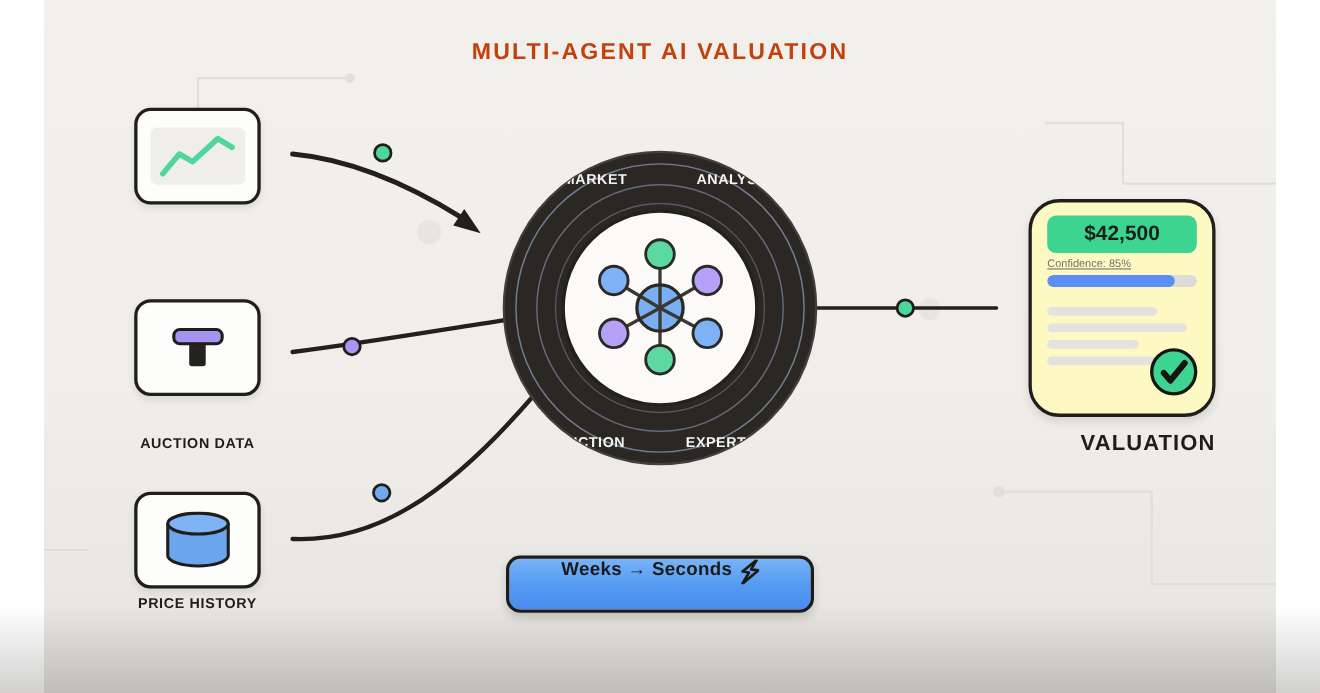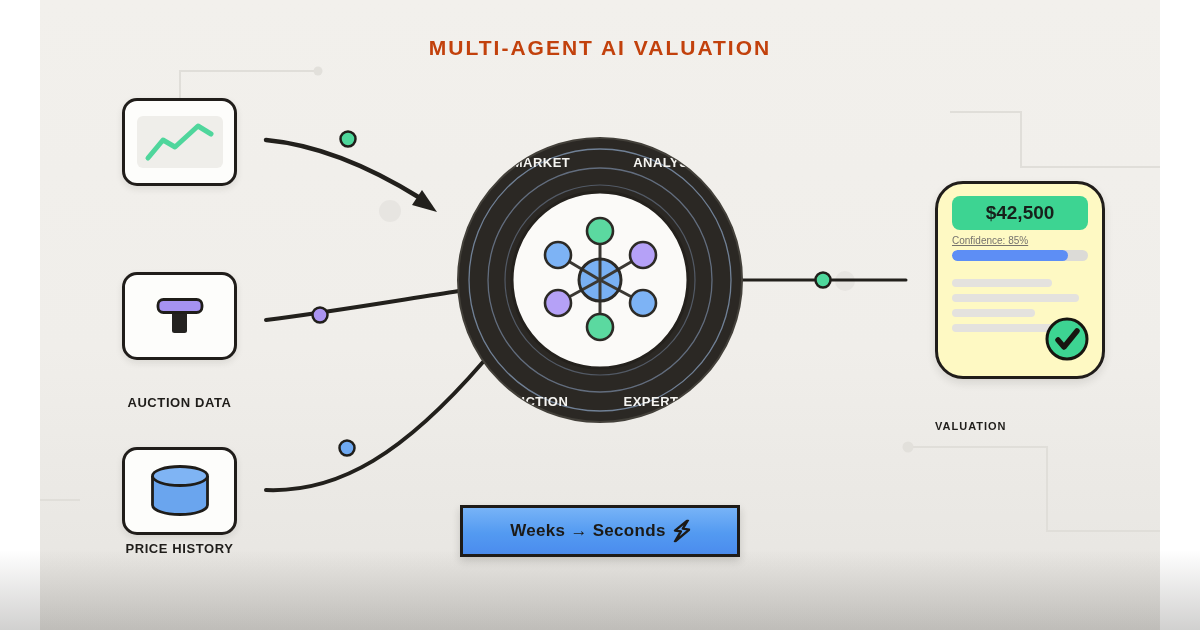--- a/index.html
+++ b/index.html
@@ -27,26 +27,26 @@
     z-index:5;padding:12px 14px;box-shadow:0 4px 8px rgba(40,38,34,.12);}
   .price-badge{height:34px;background:#3dd492;border-radius:8px;display:flex;
     align-items:center;justify-content:center;font-size:19px;font-weight:800;color:#17201b;}
   .conf-label{margin-top:5px;font-size:10px;color:#75726e;text-decoration:underline;}
   .conf-track{margin-top:4px;height:11px;background:#dcdbd7;border-radius:6px;overflow:hidden;}
   .conf-fill{height:100%;background:#5d8ef5;border-radius:6px;}
   .skeleton{height:8px;border-radius:4px;background:#e4e2de;}
   .sk1{width:100px;margin-top:18px;} .sk2{width:127px;margin-top:7px;}
   .sk3{width:83px;margin-top:7px;} .sk4{width:112px;margin-top:7px;}
   .check-wrap{position:absolute;right:12px;bottom:10px;}
-  .val-caption{position:absolute;left:935px;top:392px;width:170px;text-align:left;
-    font-size:11px;font-weight:800;letter-spacing:1px;color:#1f1d1a;z-index:5;margin-top:28px;}
+  .val-caption{position:absolute;left:935px;top:392px;width:170px;text-align:right;
+    font-size:20px;font-weight:800;letter-spacing:1px;color:#1f1d1a;z-index:5;}
   .cta{position:absolute;left:460px;top:505px;width:280px;height:52px;box-sizing:border-box;
     background:linear-gradient(180deg,#77b3f7 0%,#539af1 55%,#4b8cee 100%);
-    border:3px solid #1e1b18;border-radius:0;z-index:5;cursor:pointer;
-    display:flex;align-items:center;justify-content:center;gap:7px;
+    border:3px solid #1e1b18;border-radius:13px;z-index:5;cursor:pointer;
+    display:flex;align-items:flex-start;justify-content:center;gap:7px;
     box-shadow:0 4px 8px rgba(40,38,34,.18);}
   .cta-text{font-size:17px;font-weight:800;color:#1c1a17;letter-spacing:.3px;}
 </style>
 </head>
 <body>
 
 <div class="stage">
   <div class="panel"></div>
 
   <svg class="decor" width="1200" height="630">

